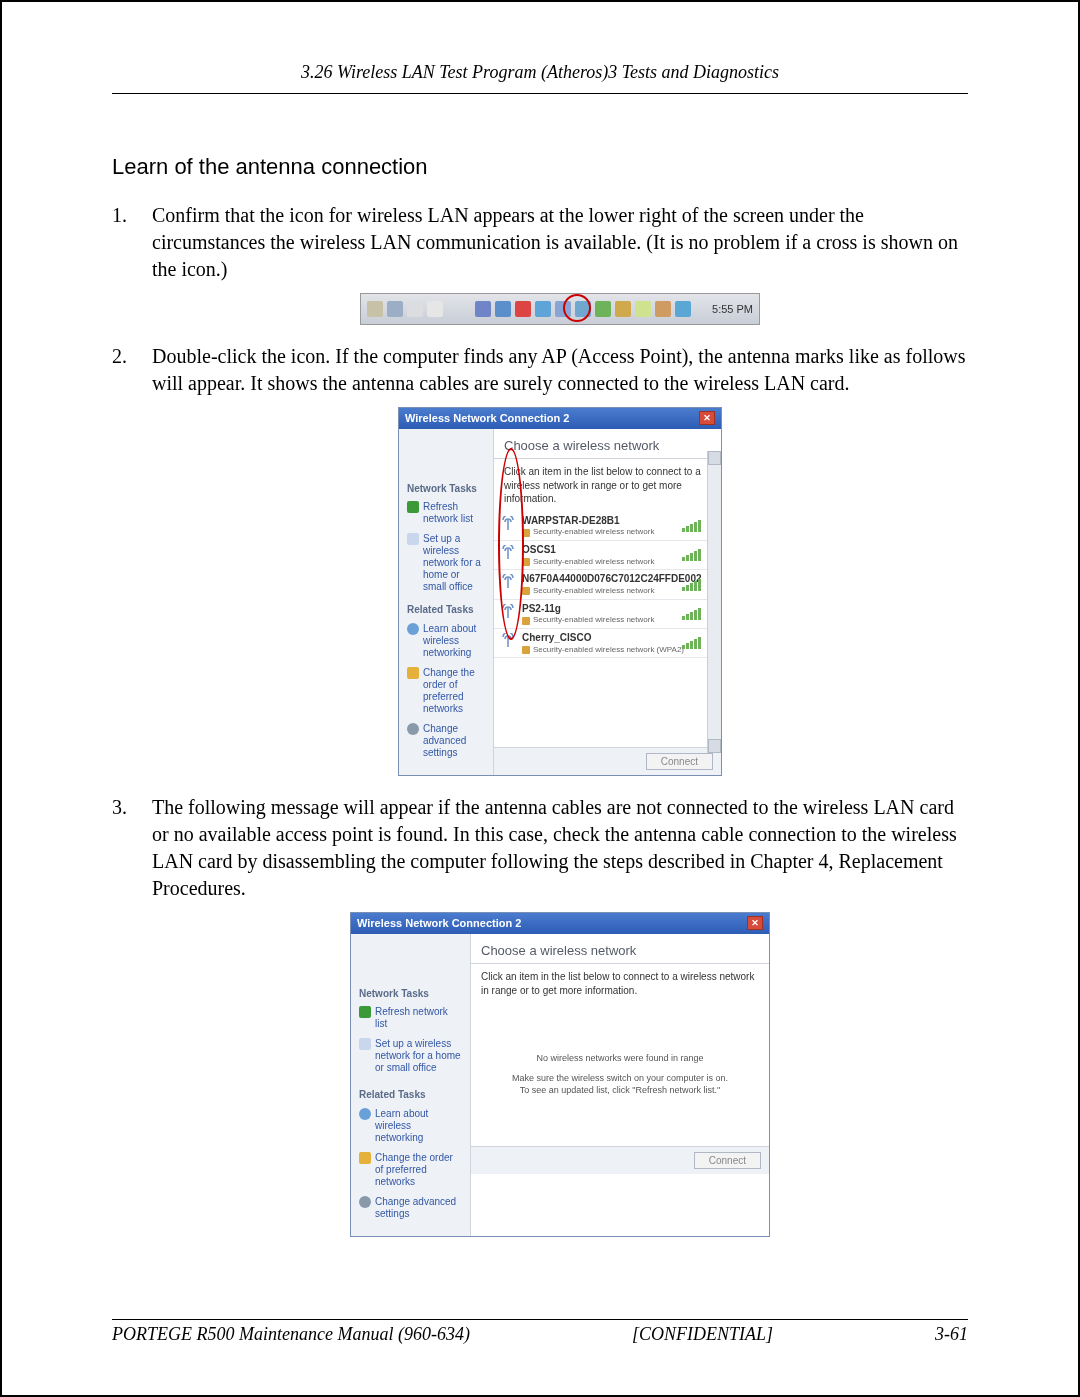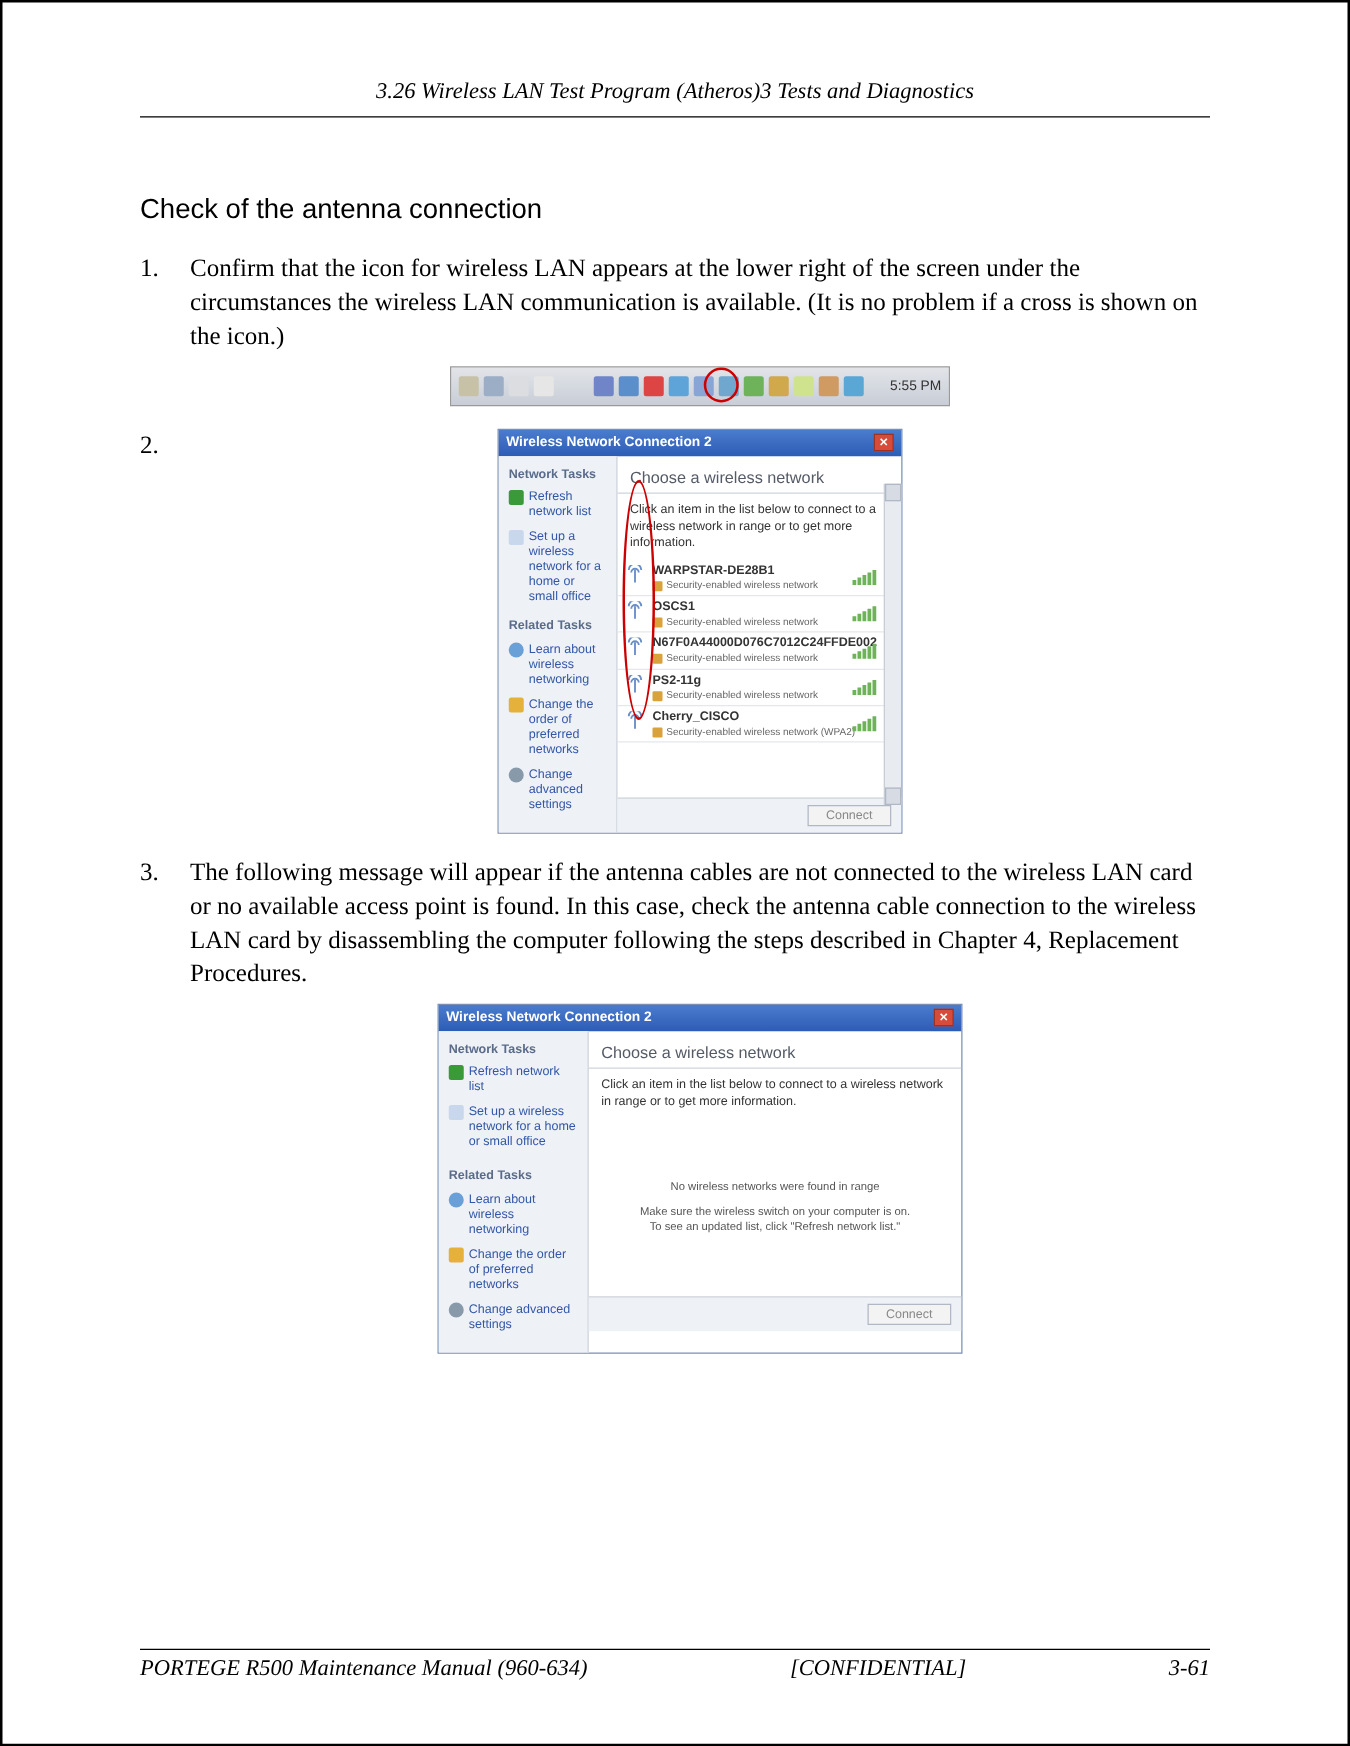--- a/index.html
+++ b/index.html
@@ -104,20 +104,21 @@
     background: #eef1f6;
     border-right: 1px solid #d0d4dc;
     font-size: 10px;
     padding: 8px;
   }
   .sidebar .head {
     font-weight: bold;
     color: #5a6b8a;
     margin-bottom: 6px;
     font-size: 10px;
+    margin-top: 45px;
   }
   .sidebar .link {
     color: #3257a7;
     margin-bottom: 8px;
     line-height: 1.2;
     display: flex;
     gap: 4px;
   }
   .sidebar .link .ic { width: 12px; height: 12px; border-radius: 2px; flex-shrink: 0; }
   .main-pane { flex: 1; font-size: 10px; display: flex; flex-direction: column; }
@@ -179,21 +180,21 @@
 </style>
 </head>
 <body>
 
 <div class="header-row">
   <span>3.26 Wireless LAN Test Program (Atheros)</span>
   <span>3  Tests and Diagnostics</span>
 </div>
 <hr class="hr">
 
-<h2 class="section-title">Check of the antenna connection</h2>
+<h2 class="section-title">Learn of the antenna connection</h2>
 
 <ol class="ol">
   <li>
     <span class="num">1.</span>
     <span>Confirm that the icon for wireless LAN appears at the lower right of the screen under the circumstances the wireless LAN communication is available. (It is no problem if a cross is shown on the icon.)</span>
 
     <div class="centered">
       <div class="tray">
         <div class="tray-icon" style="background:#c7c2a7"></div>
         <div class="tray-icon" style="background:#9cadc6"></div>
@@ -212,20 +213,21 @@
         <div class="tray-icon" style="background:#d09b63"></div>
         <div class="tray-icon" style="background:#5aa7d6"></div>
         <span class="time">5:55 PM</span>
         <div class="circle" style="left:202px"></div>
       </div>
     </div>
   </li>
 
   <li>
     <span class="num">2.</span>
+    <span>Double-click the icon. If the computer finds any AP (Access Point), the antenna marks like as follows will appear. It shows the antenna cables are surely connected to the wireless LAN card.</span>
 
     <div class="centered">
       <div class="dlg" style="width:324px;">
         <div class="dlg-title">
           <span>Wireless Network Connection 2</span>
           <span class="closebtn">✕</span>
         </div>
         <div class="dlg-body">
           <div class="sidebar" style="width:95px">
             <div class="head">Network Tasks</div>

